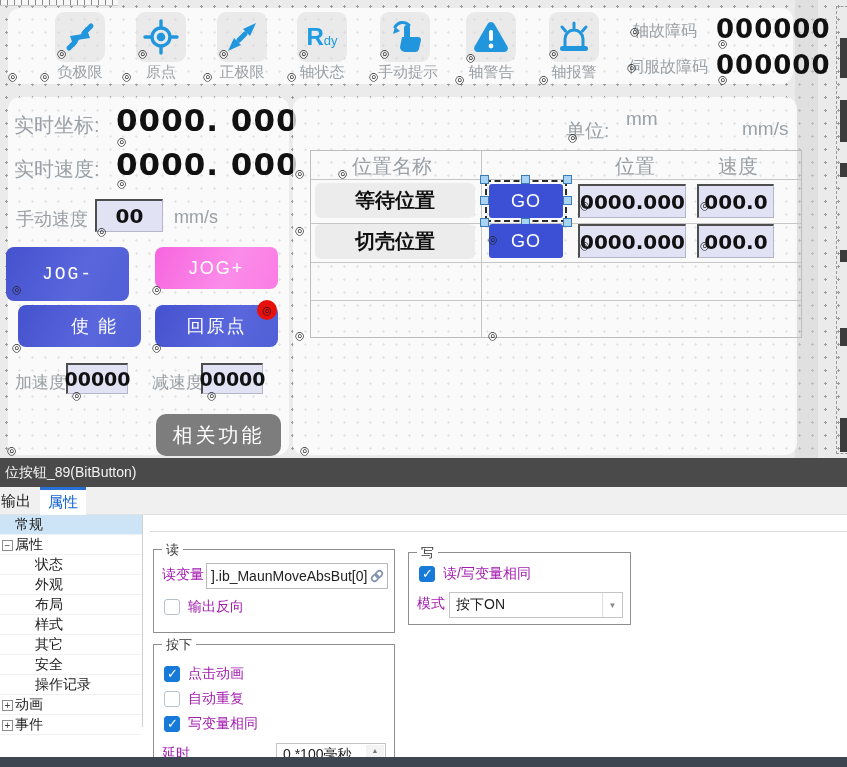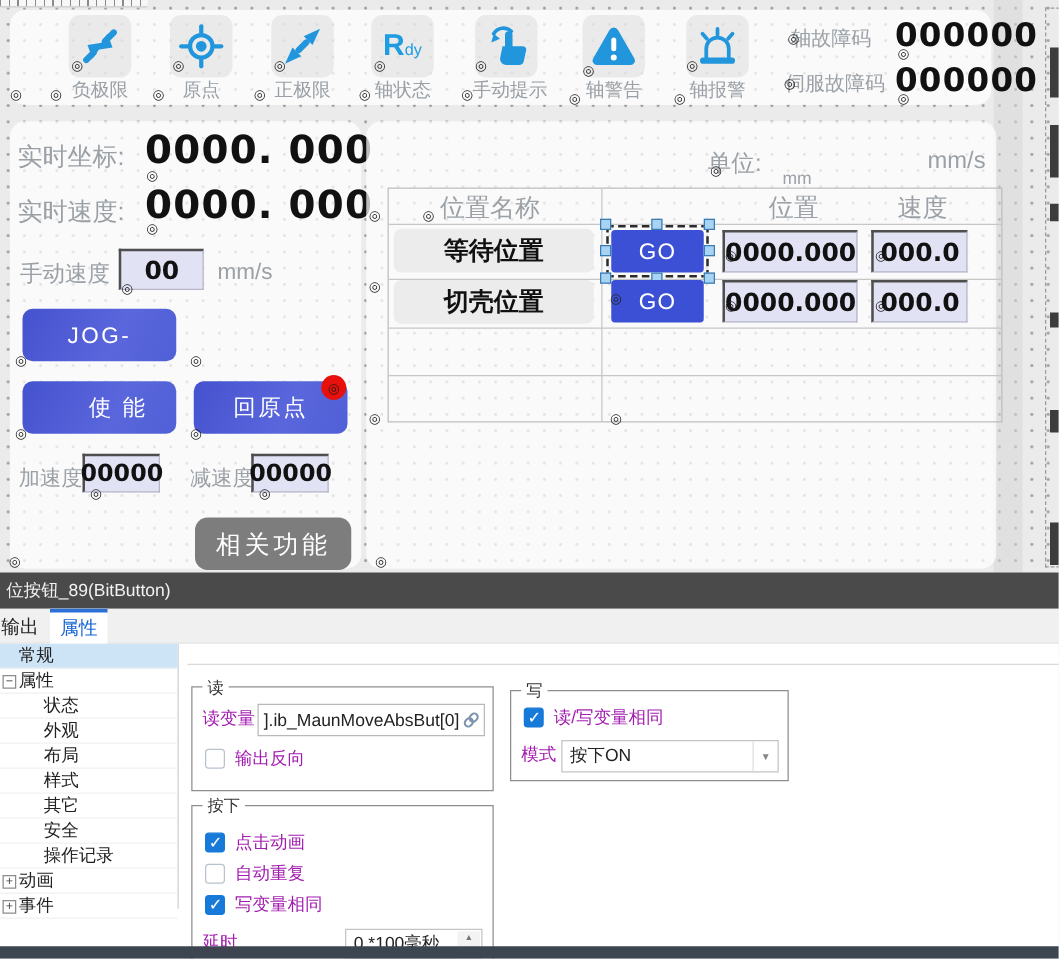--- a/index.html
+++ b/index.html
@@ -214,22 +214,25 @@
     <span class="big-val" style="left:116px; top:102px;">0000. 000</span>
     <span class="lbl" style="left:14px; top:156px; font-size:20px;">实时速度:</span>
     <span class="big-val" style="left:116px; top:146px;">0000. 000</span>
 
     <span class="lbl" style="left:16px; top:207px; font-size:18px;">手动速度</span>
     <div class="sunken" style="position:absolute; left:95px; top:199px; width:68px; height:33px; font-size:20px;">
         <span>00</span>
       </div>
     <span class="lbl" style="left:174px; top:207px; font-size:18px;">mm/s</span>
 
-    <div class="btn btn-blue" style="left:18px; top:247px; width:123px; height:42px;">
+    <div class="btn btn-blue" style="left:6px; top:247px; width:123px; height:54px;font-family:Liberation Mono, monospace;">
         <span>JOG-</span>
+      </div>
+    <div class="btn btn-pink" style="left:155px; top:247px; width:123px; height:42px;">
+        <span>JOG+</span>
       </div>
     <div class="btn btn-blue" style="left:18px; top:305px; width:123px; height:42px;padding-left:30px;">
         <span>使 能</span>
       </div>
     <div class="btn btn-blue" style="left:155px; top:305px; width:123px; height:42px;">
         <span>回原点</span>
       </div>
     <div class="badge" style="left:257px; top:300px;">
         <span>◎</span>
       </div>
@@ -242,21 +245,21 @@
     <div class="sunken" style="position:absolute; left:201px; top:363px; width:62px; height:31px; font-size:19px;">
         <span>00000</span>
       </div>
 
     <div class="btn btn-gray" style="left:156px; top:414px; width:125px; height:42px;">
         <span>相关功能</span>
       </div>
 
     <div class="panel panel-right"></div>
     <span class="lbl" style="left:566px; top:118px; font-size:19px;">单位:</span>
-    <span class="lbl" style="left:626px; top:134px; font-size:14px;">mm</span>
+    <span class="lbl" style="left:626px; top:108px; font-size:19px;">mm</span>
     <span class="lbl" style="left:742px; top:118px; font-size:19px;">mm/s</span>
 
     <div class="postable">
       <div class="hline" style="top:28px;"></div>
       <div class="hline" style="top:72px;"></div>
       <div class="hline" style="top:111px;"></div>
       <div class="hline" style="top:149px;"></div>
       <div class="vline" style="left:170px;"></div>
     </div>
     <span class="th" style="left:352px; top:153px;">位置名称</span>

